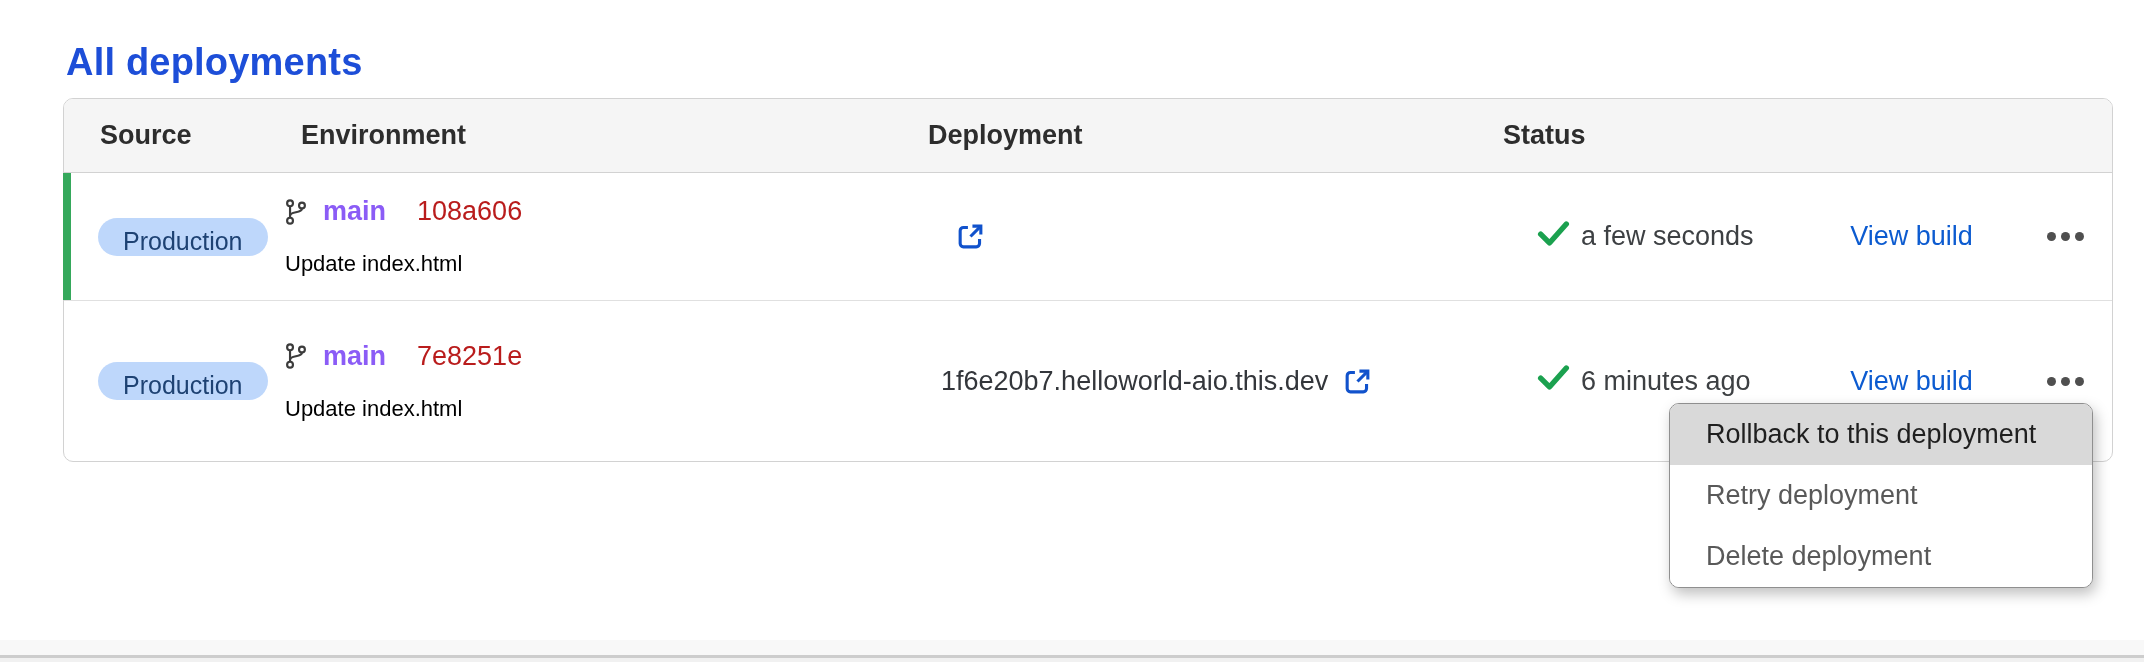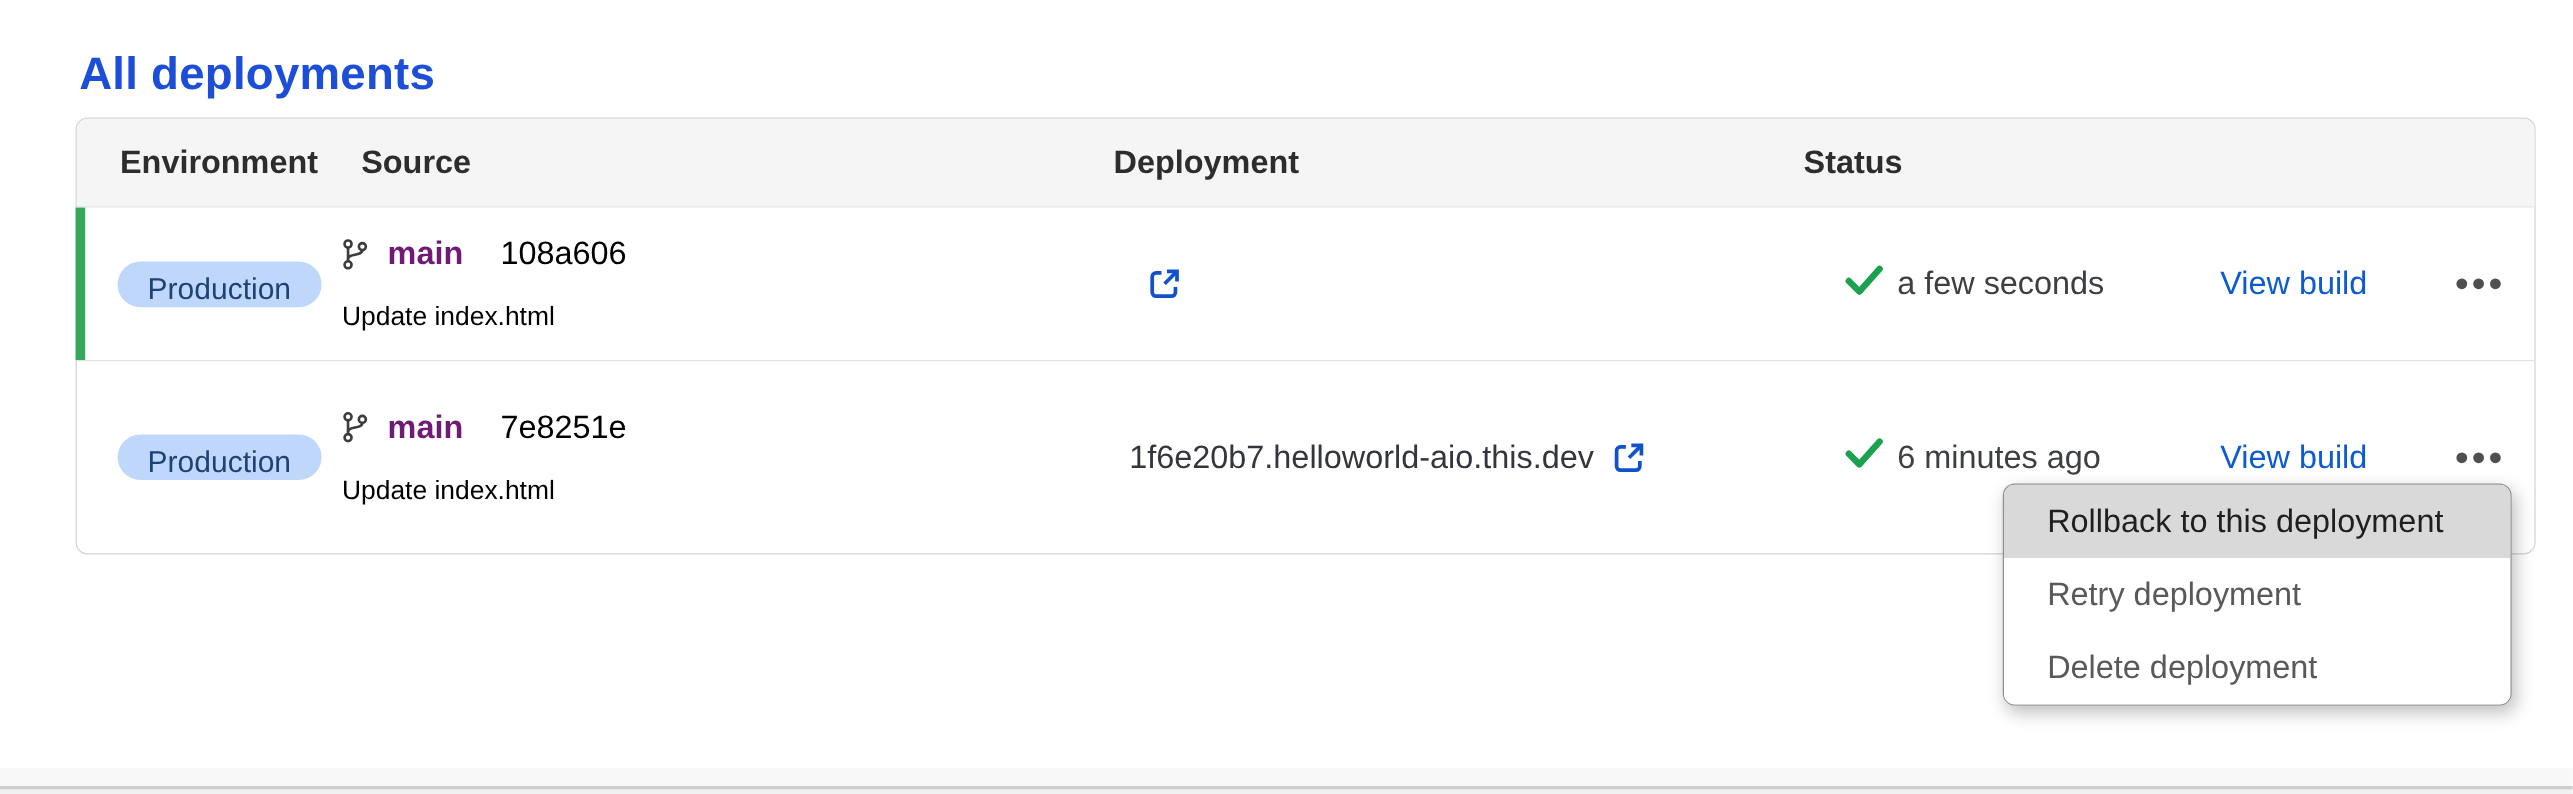--- a/index.html
+++ b/index.html
@@ -43,22 +43,22 @@
   .badge {
     display: inline-block; justify-self: start;
     background: #bed7fb; color: #1e4273;
     font-size: 25px; line-height: 38px; height: 38px;
     padding: 4px 25px; border-radius: 19px; white-space: nowrap;
   }
 
   .source-cell { display: flex; flex-direction: column; }
   .source-line1 { display: flex; align-items: center; }
   .branch-icon svg { display: block; }
-  .branch-name { font-weight: 700; color: #701a75; margin-left: 16px; }
-  .commit-link { color: #000000; text-decoration: none; margin-left: 31px; cursor: pointer; }
+  .branch-name { font-weight: 700; color: #8b5cf6; margin-left: 16px; }
+  .commit-link { color: #b91c1c; text-decoration: none; margin-left: 31px; cursor: pointer; }
   .commit-msg { color: #000000; font-size: 22px; margin-top: 24px; }
 
   .deploy-cell { display: flex; align-items: center; }
   .deploy-url { color: #33363b; white-space: nowrap; }
   .external-link { margin-left: 14px; display: inline-flex; cursor: pointer; }
   .external-link svg { display: block; }
 
   .status-cell { display: flex; align-items: center; padding-left: 33px; }
   .status-time { margin-left: 11px; color: #3d4043; white-space: nowrap; }
 
@@ -89,22 +89,22 @@
   .strip-b    { position: absolute; left: 0; top: 658px; width: 2144px; height: 4px;  background: #f1f1f1; }
 </style>
 </head>
 <body>
 
 <h1 class="page-title">All deployments</h1>
 
 <section class="deploy-table">
 
   <div class="thead">
+    <span>Source</span>
     <span>Environment</span>
-    <span>Source</span>
     <span>Deployment</span>
     <span>Status</span>
   </div>
 
   <div class="row row-1">
     <span class="active-bar"></span>
     <span class="badge">Production</span>
     <div class="source-cell">
       <div class="source-line1">
         <span class="branch-icon">

